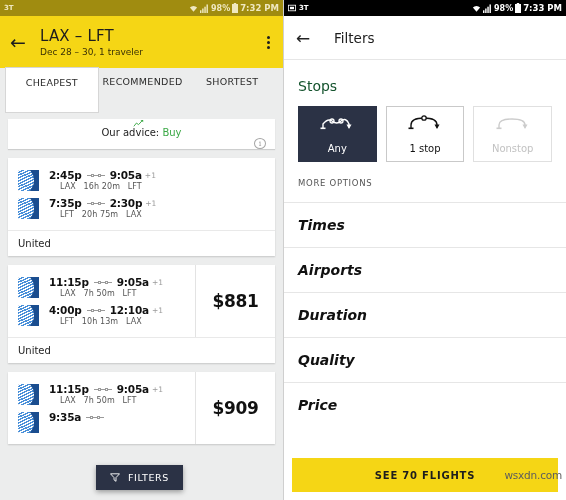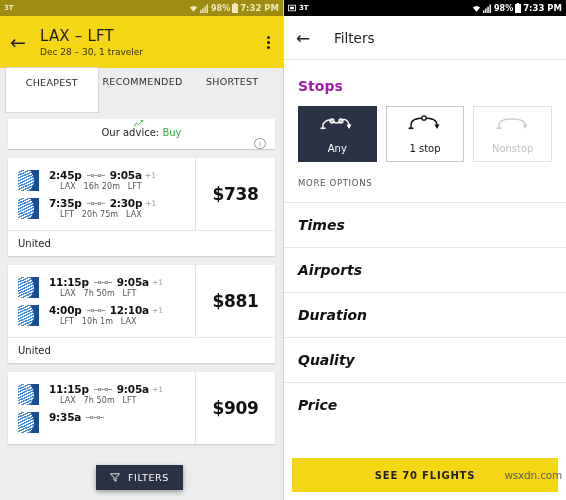--- a/index.html
+++ b/index.html
@@ -114,21 +114,21 @@
 
   
   .right { background: #ffffff; border-left: 1px solid #cfcfcf; }
   .filters-bar {
     height: 44px; background: #ffffff; display: flex; align-items: center;
     padding: 0 12px; border-bottom: 1px solid #e6e6e6;
   }
   .filters-bar .back { font-size: 17px; color: #222; width: 30px; }
   .filters-bar .ttl { font-size: 13.5px; color: #1d1d1d; margin-left: 8px; }
 
-  .sec-title { font-size: 14px; color: #a21caf; padding: 18px 30px 12px 14px; font-weight: bold; }
+  .sec-title { font-size: 14px; color: #14532d; padding: 18px 30px 12px 14px; font-weight: normal; }
   .stop-opts { display: flex; gap: 9px; padding: 0 14px; }
   .stop-opt {
     flex: 1; height: 56px; border: 1.5px solid #c9c9c9;
     display: flex; flex-direction: column; align-items: center; justify-content: center;
     gap: 11px; font-size: 10px; color: #111; background: #fff;
   }
   .stop-opt.sel { background: #2b3245; border-color: #2b3245; color: #ffffff; }
   .stop-opt.dis { border-color: #e0e0e0; color: #c2c2c2; }
   .more-opts { font-size: 8.5px; color: #555; letter-spacing: 0.7px; padding: 16px 14px 14px 14px; }
 
@@ -248,21 +248,20 @@
                 <span class="plus">+1</span>
               </div>
               <div class="leg-row2">
                 <span>LFT</span>
                 <span class="dur">20h 75m</span>
                 <span>LAX</span>
               </div>
             </div>
           </div>
         </div>
-        <div class="price-cell">$738</div>
       </div>
       <div class="card-foot">United</div>
     </div>
 
     <div class="card">
       <div class="card-body">
         <div class="legs">
           <div class="leg">
             <div class="logo"></div>
             <div class="leg-info">
@@ -295,21 +294,21 @@
                     <b></b>
                     <i></i>
                     <b></b>
                     <i></i>
                   </span>
                 <span class="t">12:10a</span>
                 <span class="plus">+1</span>
               </div>
               <div class="leg-row2">
                 <span>LFT</span>
-                <span class="dur">10h 1m</span>
+                <span class="dur">10h 13m</span>
                 <span>LAX</span>
               </div>
             </div>
           </div>
         </div>
         <div class="price-cell">$881</div>
       </div>
       <div class="card-foot">United</div>
     </div>
 

